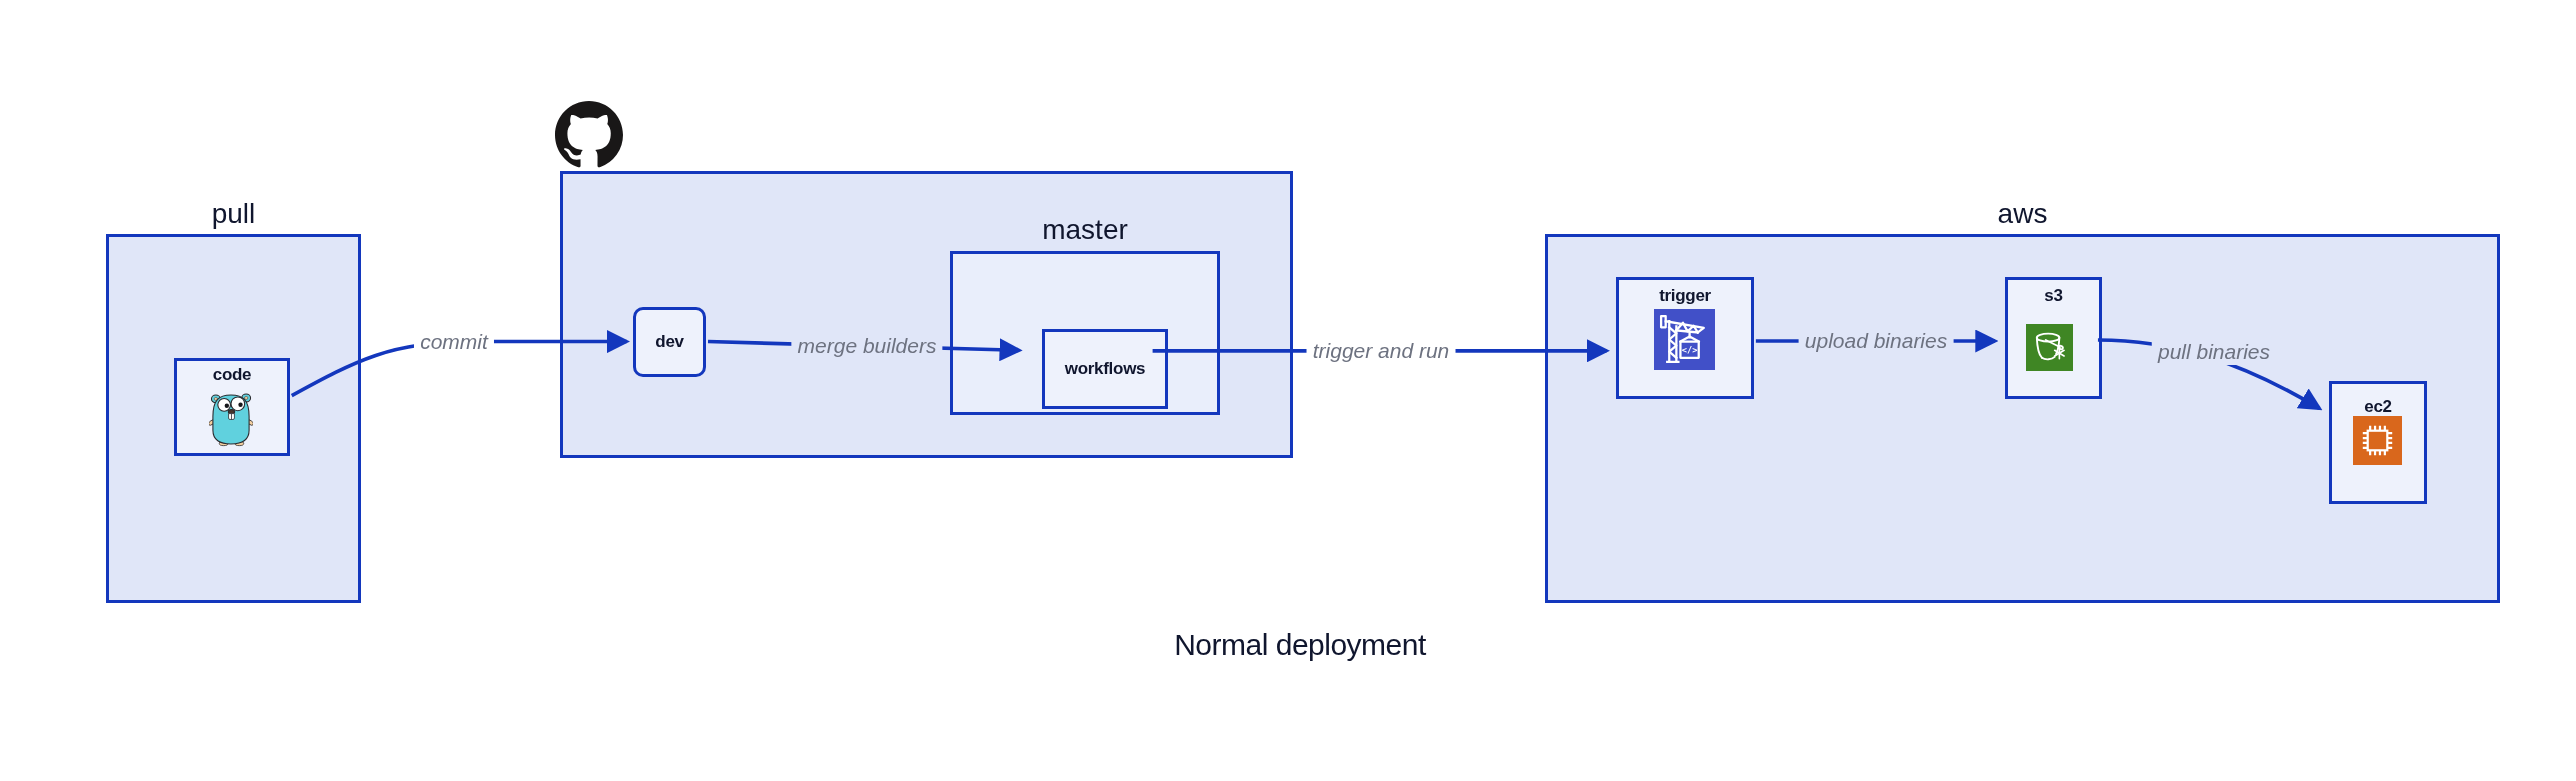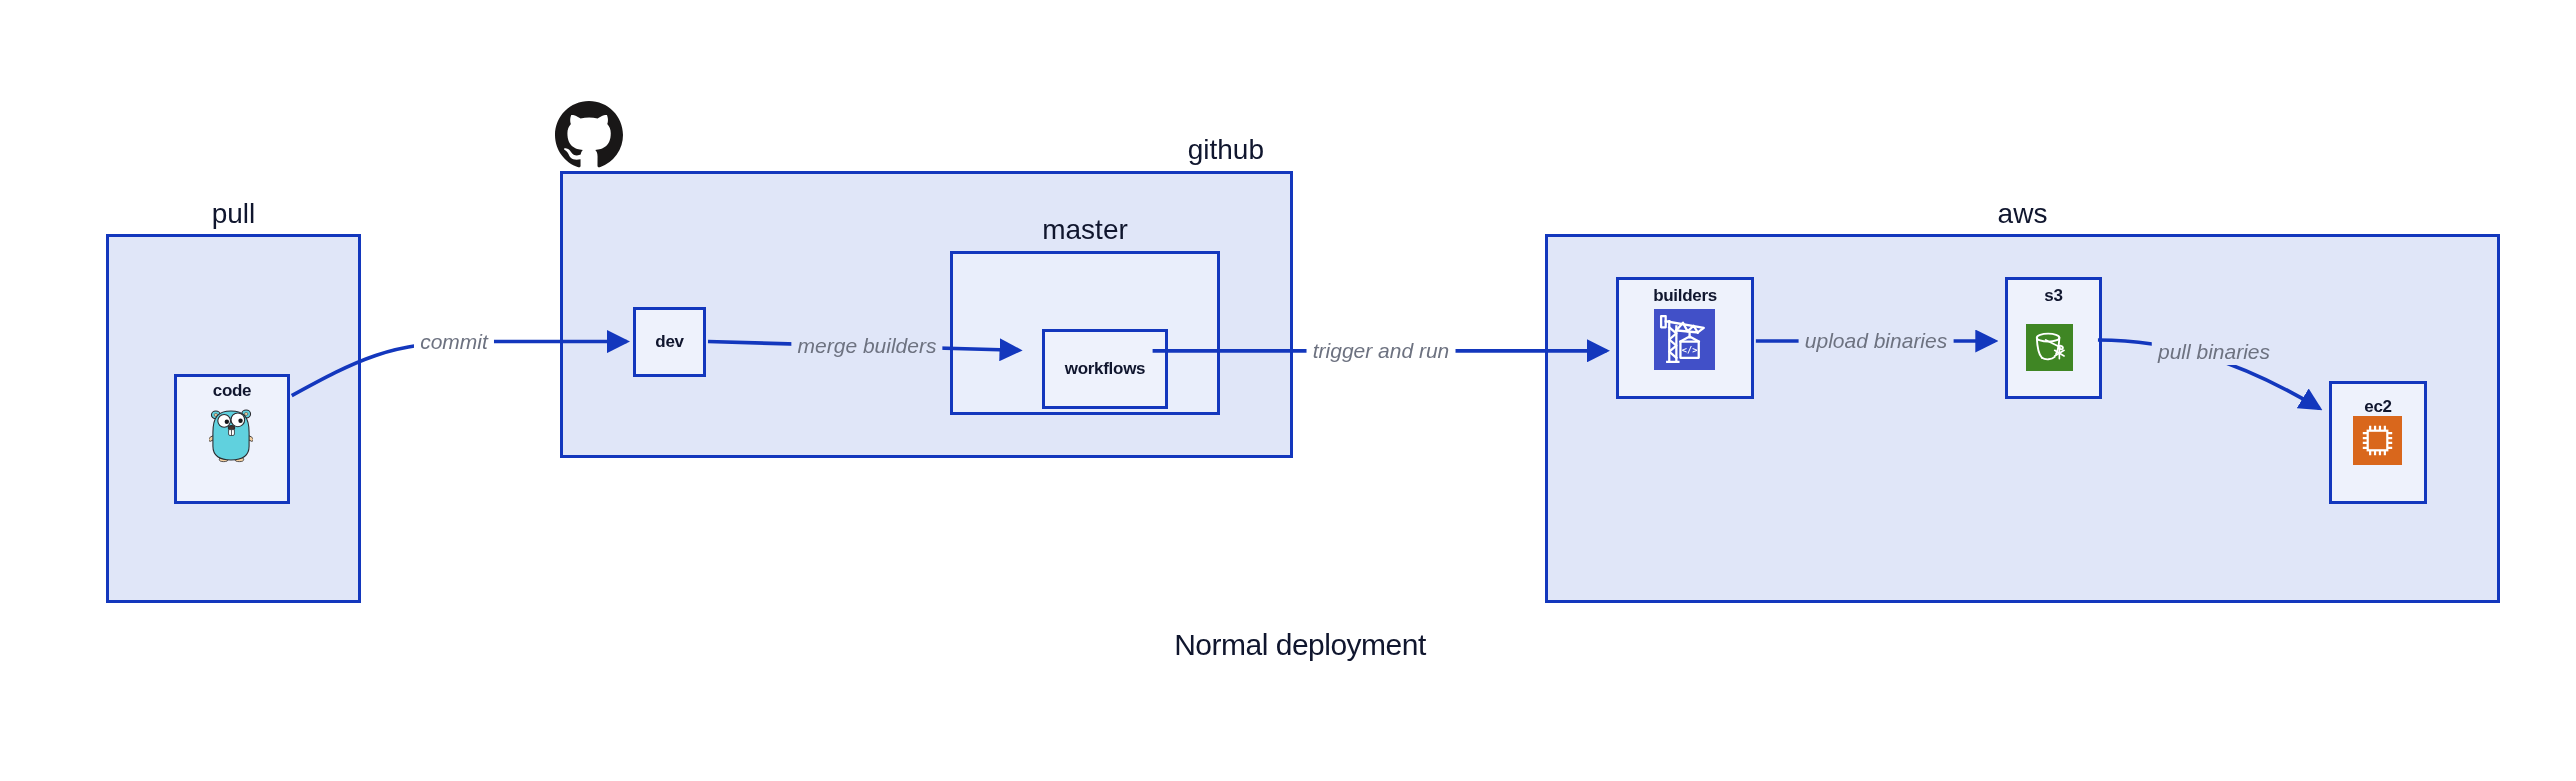--- a/index.html
+++ b/index.html
@@ -49,33 +49,32 @@
 </style>
 </head>
 <body>
 
 <div class="canvas">
 
   <div class="container-box" style="left:106px;top:234px;width:255px;height:369px;"></div>
   <div class="container-label" style="left:106px;top:198px;width:255px;">pull</div>
 
   <div class="container-box" style="left:560px;top:171px;width:733px;height:287px;"></div>
-  <div class="container-label right" style="left:560px;top:134px;width:704px;">github</div>
 
   <div class="nested-box" style="left:950px;top:251px;width:270px;height:164px;"></div>
   <div class="container-label" style="left:950px;top:214px;width:270px;z-index:3;">master</div>
 
   <div class="container-box" style="left:1545px;top:234px;width:955px;height:369px;"></div>
   <div class="container-label" style="left:1545px;top:198px;width:955px;">aws</div>
 
   <svg class="github-mark" viewBox="0 0 16 16">
     <path fill="var(--github-logo)" d="M8 0C3.58 0 0 3.58 0 8c0 3.54 2.29 6.53 5.47 7.59.4.07.55-.17.55-.38 0-.19-.01-.82-.01-1.49-2.01.37-2.53-.49-2.69-.94-.09-.23-.48-.94-.82-1.13-.28-.15-.68-.52-.01-.53.63-.01 1.08.58 1.23.82.72 1.21 1.87.87 2.33.66.07-.52.28-.87.51-1.07-1.78-.2-3.64-.89-3.64-3.95 0-.87.31-1.59.82-2.15-.08-.2-.36-1.02.08-2.12 0 0 .67-.21 2.2.82.64-.18 1.32-.27 2-.27s1.36.09 2 .27c1.53-1.04 2.2-.82 2.2-.82.44 1.1.16 1.92.08 2.12.51.56.82 1.27.82 2.15 0 3.07-1.87 3.75-3.65 3.95.29.25.54.73.54 1.48 0 1.07-.01 1.93-.01 2.2 0 .21.15.46.55.38A8.01 8.01 0 0 0 16 8c0-4.42-3.58-8-8-8z"></path>
   </svg>
 
-  <div class="node-box" style="left:174px;top:374px;width:116px;height:130px;">
+  <div class="node-box" style="left:174px;top:358px;width:116px;height:98px;">
     <div class="node-label" style="padding-top:4.1px;">code</div>
     <div class="icon-wrap" style="left:32px;top:29px;width:44px;height:57px;">
       <svg viewBox="0 0 90 112" width="44" height="57">
         <g stroke="#2a2a2e" stroke-width="2.2">
           <ellipse cx="14" cy="16" rx="9" ry="8" fill="var(--gopher-body)"></ellipse>
           <ellipse cx="76" cy="14" rx="9" ry="8" fill="var(--gopher-body)"></ellipse>
           <ellipse cx="14" cy="16" rx="3.5" ry="3" fill="var(--gopher-skin)" stroke-width="1"></ellipse>
           <ellipse cx="76" cy="14" rx="3.5" ry="3" fill="var(--gopher-skin)" stroke-width="1"></ellipse>
           <ellipse cx="6" cy="64" rx="8" ry="4" fill="var(--gopher-skin)" stroke-width="1.6" transform="rotate(-35 6 64)"></ellipse>
           <ellipse cx="84" cy="64" rx="8" ry="4" fill="var(--gopher-skin)" stroke-width="1.6" transform="rotate(35 84 64)"></ellipse>
@@ -87,30 +86,30 @@
           <circle cx="36.5" cy="30" r="4.5" fill="#17171b" stroke="none"></circle>
           <circle cx="64.5" cy="28" r="4.5" fill="#17171b" stroke="none"></circle>
           <ellipse cx="46" cy="42" rx="6.5" ry="4.5" fill="#47352c"></ellipse>
           <path d="M40 46 L40 55 Q40 58 43 58 L49 58 Q52 58 52 55 L52 46 Z" fill="#ffffff" stroke-width="1.6"></path>
           <path d="M46 46 V58" stroke-width="1.6" fill="none"></path>
         </g>
       </svg>
     </div>
   </div>
 
-  <div class="node-box" style="left:633px;top:307px;width:73px;height:70px;">
+  <div class="node-box" style="left:633px;top:307px;width:73px;height:70px;border-radius:10px;">
     <div class="node-label center-label">dev</div>
   </div>
 
   <div class="node-box" style="left:1042px;top:329px;width:126px;height:80px;">
     <div class="node-label center-label">workflows</div>
   </div>
 
   <div class="node-box" style="left:1616px;top:277px;width:138px;height:122px;">
-    <div class="node-label" style="padding-top:6.2px;">builders</div>
+    <div class="node-label" style="padding-top:6.2px;">trigger</div>
     <div class="icon-wrap" style="left:35px;top:29px;width:61px;height:61px;">
       <svg viewBox="0 0 120 120" width="61" height="61">
         <rect class="icon-bg-builders" x="0" y="0" width="120" height="120"></rect>
         <g stroke="#ffffff" stroke-width="4.5" fill="none" stroke-linejoin="round" stroke-linecap="square">
           <rect x="14" y="14" width="9" height="22"></rect>
           <path d="M30 24 V104 M44 34 V104 M26 104 H48"></path>
           <path d="M30 36 L44 48 L30 60 L44 72 L30 84 L44 96"></path>
           <path d="M23 24 L98 37 L86 46"></path>
           <path d="M44 42 L86 46"></path>
           <path d="M44 42 L57 27 L66 44 L78 33 L86 46"></path>

